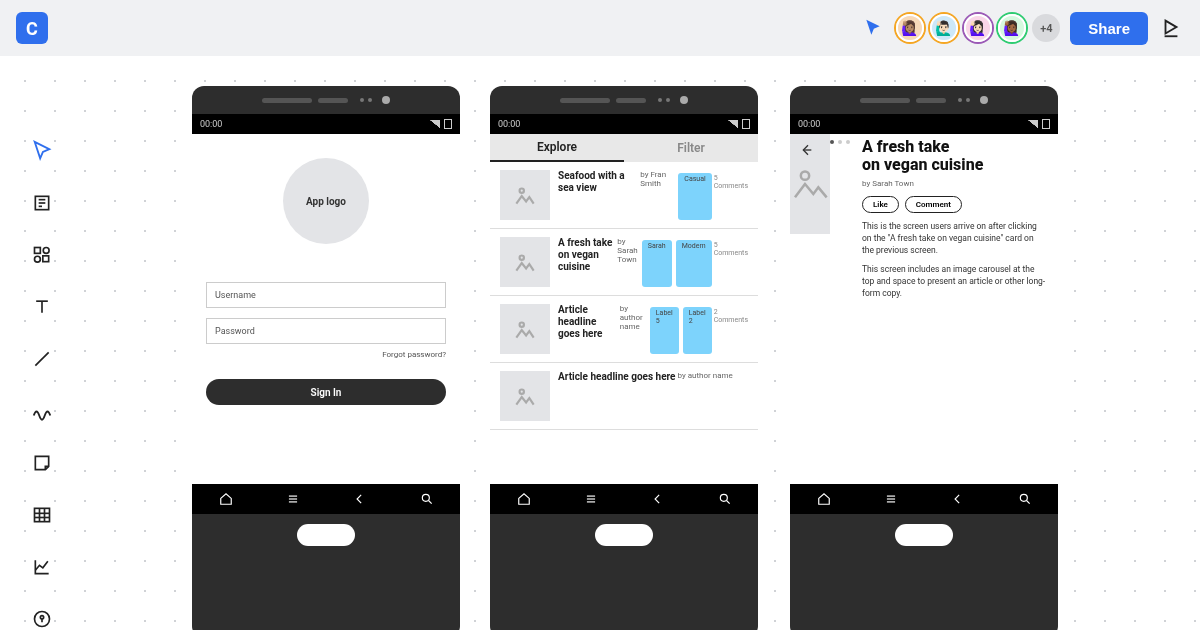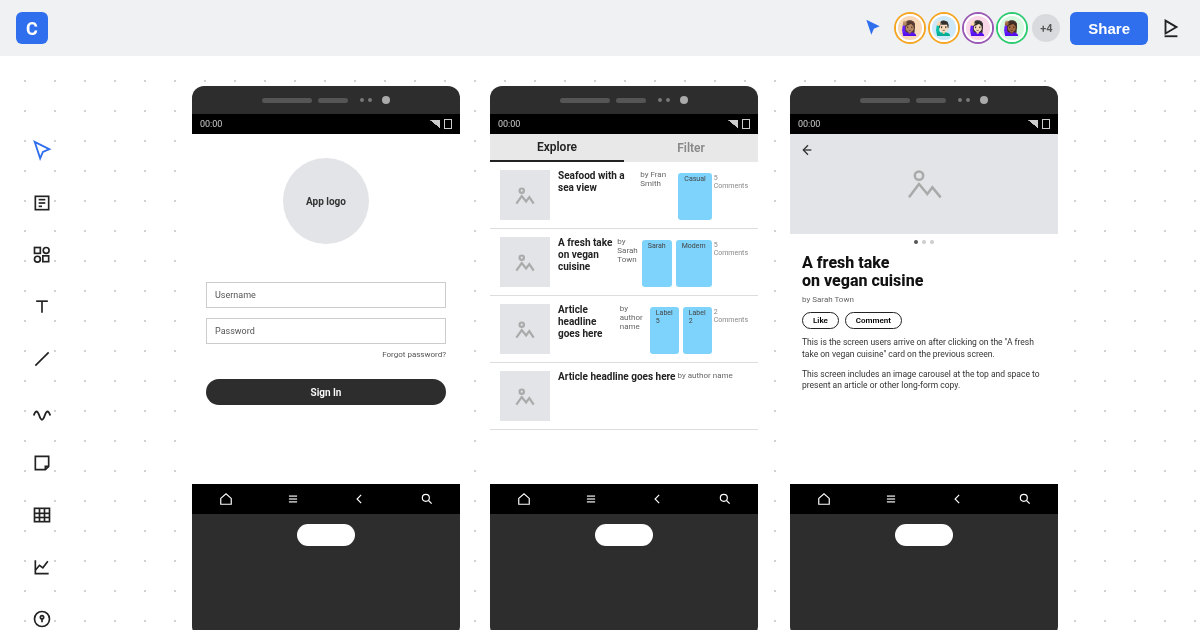--- a/index.html
+++ b/index.html
@@ -61,21 +61,21 @@
   .thumb { width:50px; height:50px; background:#e3e4e7; display:flex; align-items:center; justify-content:center; flex-shrink:0; }
   .thumb svg { color:#aaa; }
   .card-body { flex:1; display:flex; gap:2px; }
   .card-title { font-size:10px; font-weight:700; color:#222; line-height:1.2; }
   .card-byline { font-size:8px; color:#666; }
   .tags { display:flex; gap:4px; margin-top:3px; }
   .tag { background:#7dd3fc; border-radius:3px; padding:2px 6px; font-size:7px; color:#444; }
   .comments { font-size:7px; color:#888; margin-top:4px; }
 
   
-  .p3-body { flex:1; display:flex; flex-direction:column; }
+  .p3-body { flex:1; display:flex; }
   .hero { height:100px; background:#e3e4e7; position:relative; display:flex; align-items:center; justify-content:center; }
   .back-arrow { position:absolute; left:8px; top:8px; color:#333; cursor:pointer; }
   .pager { display:flex; justify-content:center; gap:4px; padding:6px 0; }
   .pdot { width:4px; height:4px; border-radius:50%; background:#ccc; }
   .pdot.active { background:#555; }
   .article-pad { padding:4px 12px 8px; }
   .art-title { font-size:16px; font-weight:800; line-height:1.15; color:#111; }
   .art-byline { font-size:8px; color:#666; margin-top:4px; }
   .pill-row { display:flex; gap:6px; margin-top:8px; }
   .pill { border:1px solid #222; border-radius:12px; padding:3px 10px; font-size:8px; font-weight:600; cursor:pointer; }

